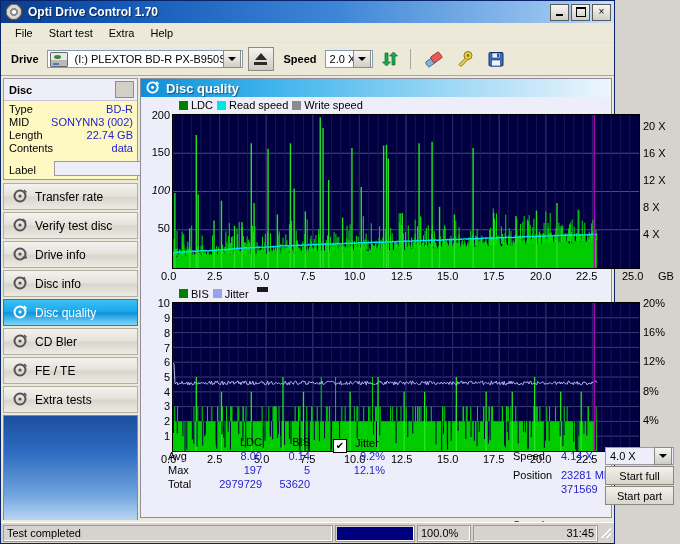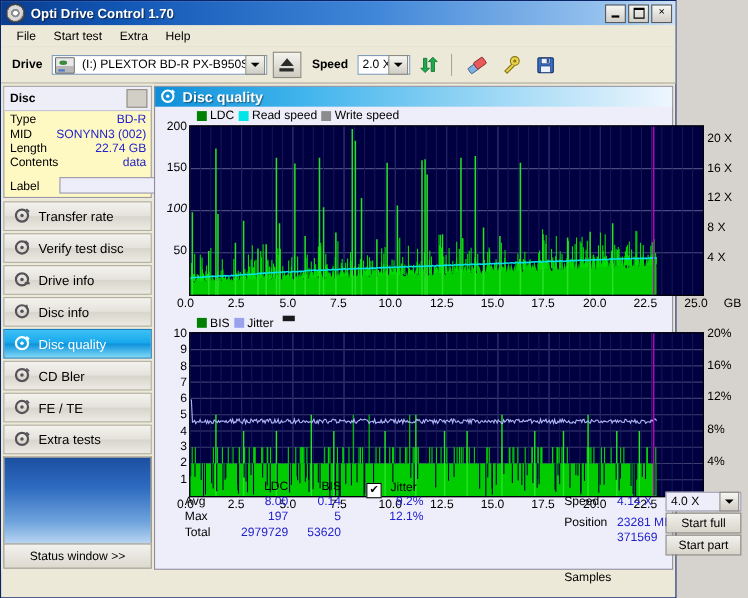--- a/index.html
+++ b/index.html
@@ -455,23 +455,20 @@
                 <circle cx="7" cy="8" r="5.5" fill="none" stroke="#55525a" stroke-width="2"></circle>
                 <circle cx="7" cy="8" r="1.6" fill="#55525a"></circle>
                 <path d="M11 2 L13.5 4.5" stroke="#55525a" stroke-width="1.6"></path>
               </svg>
           </span>
           <span>Extra tests</span>
         </div>
       </div>
 
       <div class="filler"></div>
-      <div class="statuswin">
-        <span>Status window &gt;&gt;</span>
-      </div>
     </div>
 
     <div class="right">
       <div class="panel-head">
         <span>
           <svg width="14" height="14" viewBox="0 0 15 15">
               <circle cx="7" cy="8" r="5.5" fill="none" stroke="#ffffff" stroke-width="2"></circle>
               <circle cx="7" cy="8" r="1.6" fill="#ffffff"></circle>
               <path d="M11 2 L13.5 4.5" stroke="#ffffff" stroke-width="1.6"></path>
             </svg>
@@ -1328,13 +1325,24 @@
             <span>Start full</span>
           </div>
           <div class="sbtn" style="left:464px;top:41px;width:69px;height:19px;">
             <span>Start part</span>
           </div>
         </div>
       </div>
     </div>
   </div>
 
+  <div class="statusbar">
+    <div class="sbpane sb-msg">Test completed</div>
+    <div class="sbpane sb-prog">
+      <div class="prog-outer">
+        <div class="prog-fill" id="prog-fill" style="width: 100%;"></div>
+      </div>
+    </div>
+    <div class="sbpane sb-pct">100.0%</div>
+    <div class="sbpane sb-time">31:45</div>
+    <div class="grip"></div>
+  </div>
 </div>
 
 </body></html>

